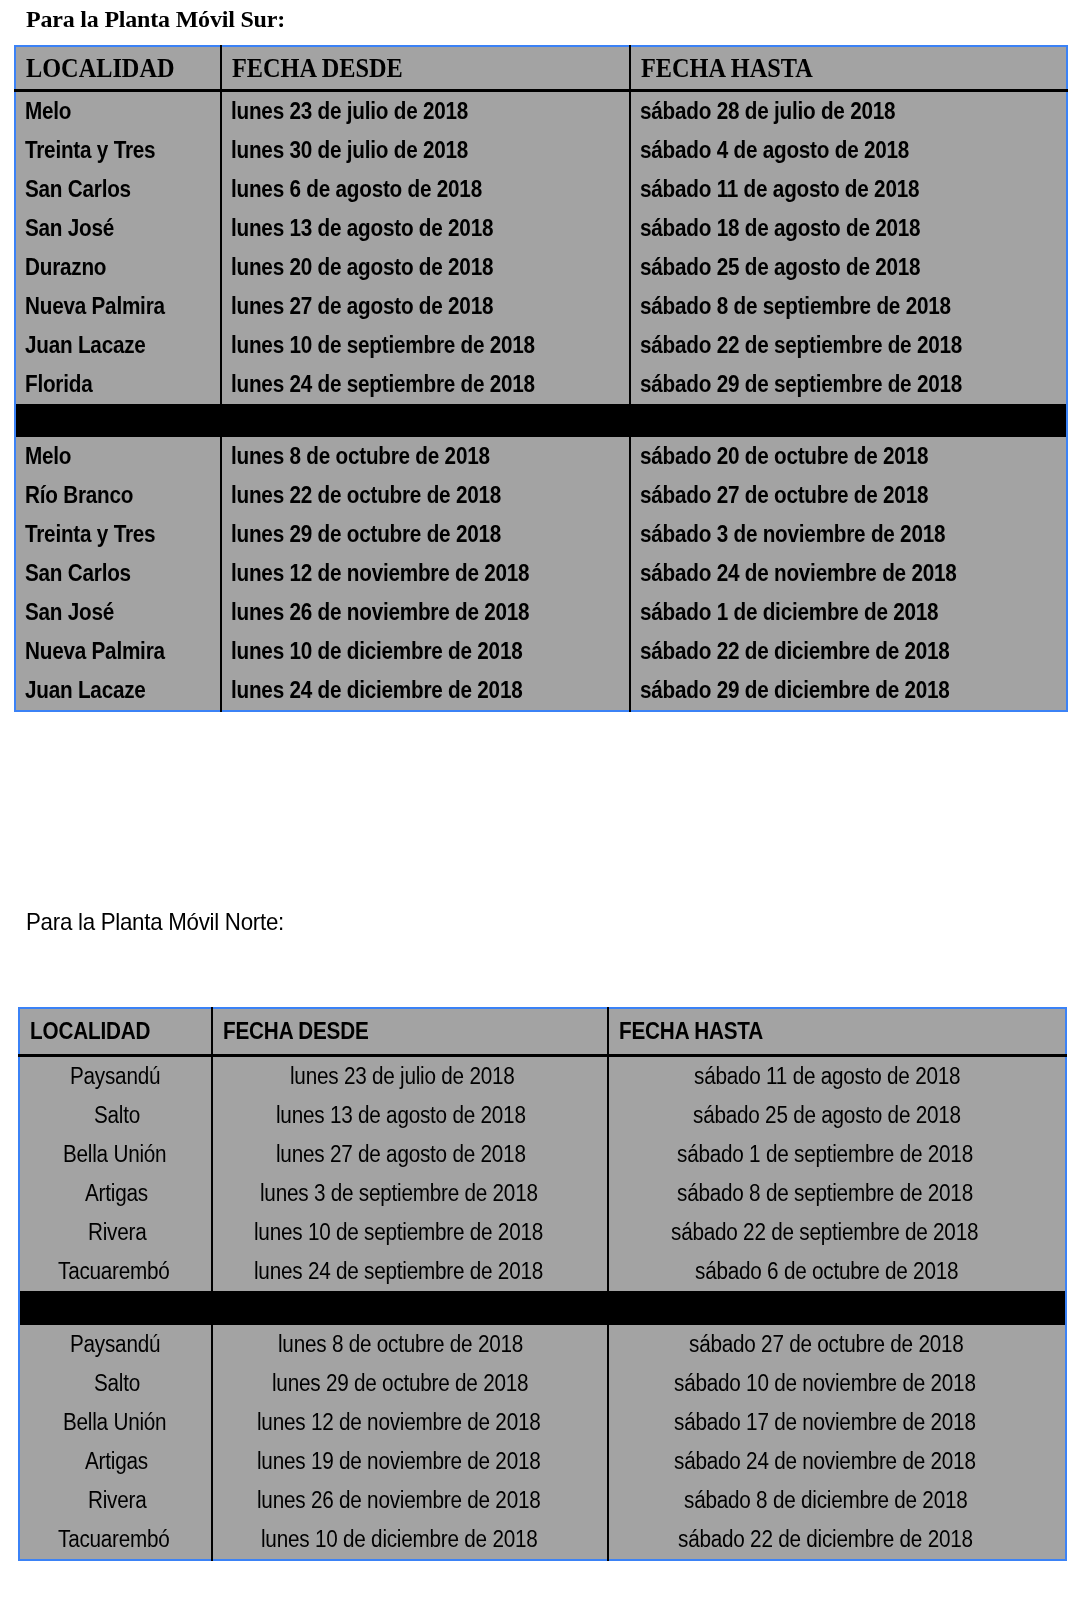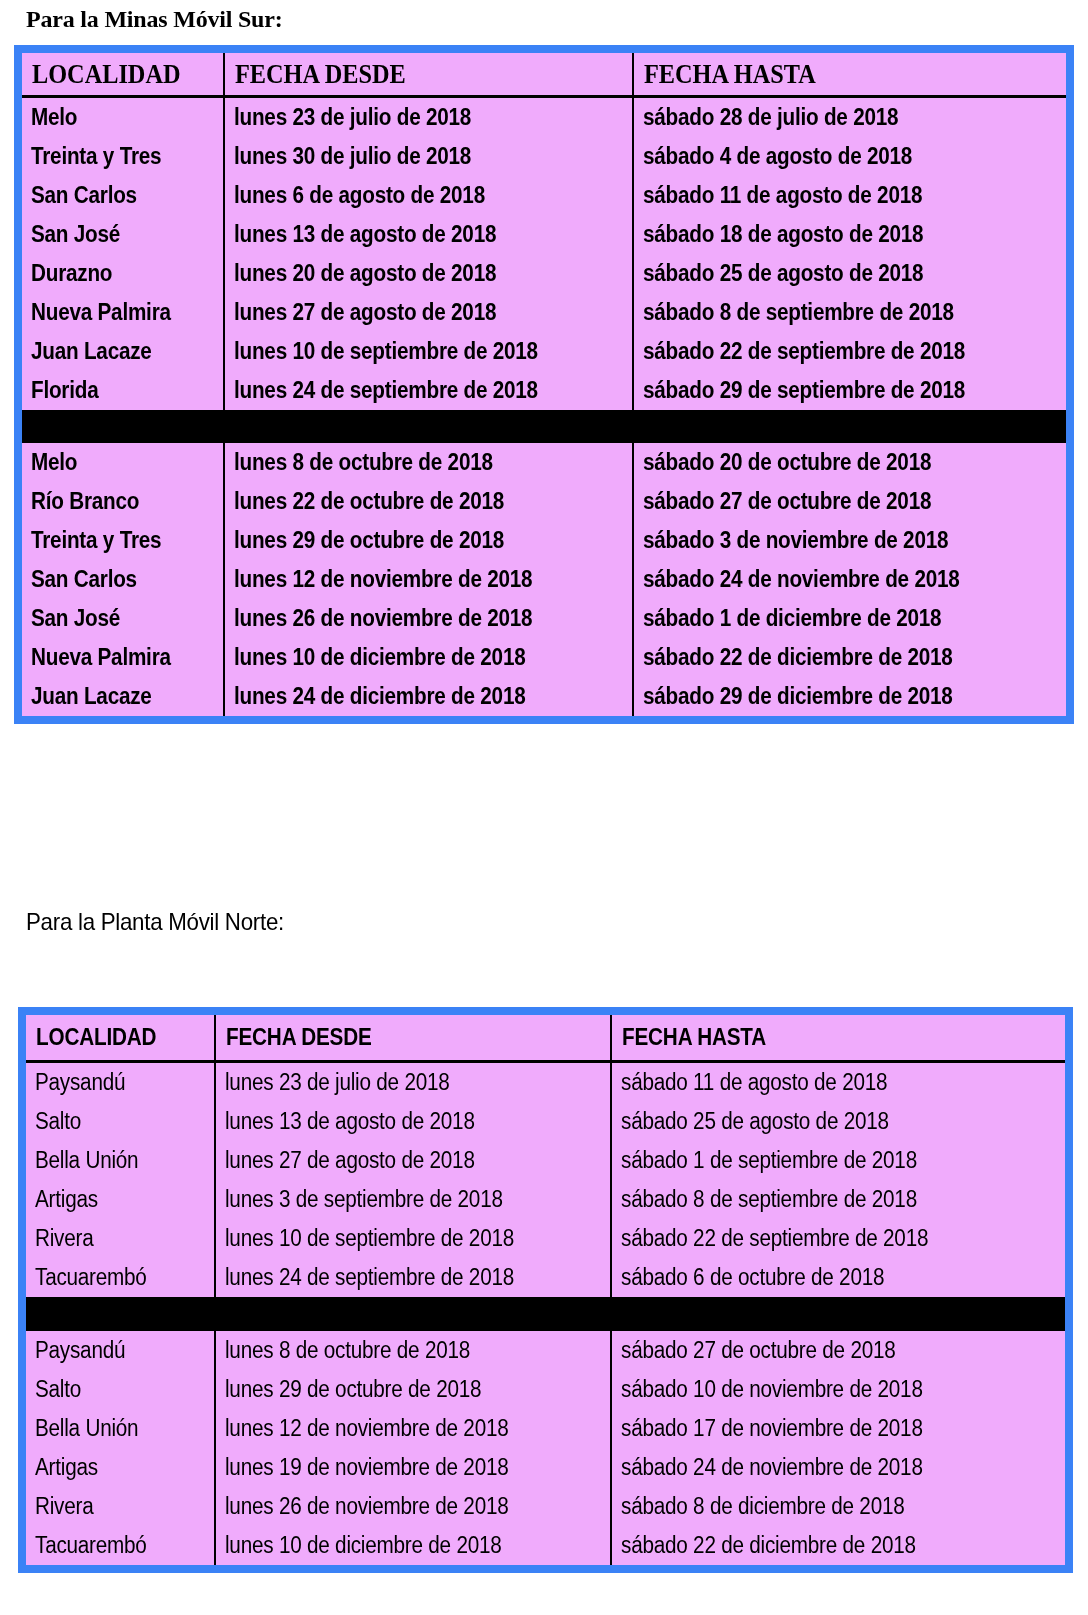--- a/index.html
+++ b/index.html
@@ -38,22 +38,22 @@
     transform: scaleX(0.93);
     transform-origin: left center;
     white-space: nowrap;
   }
 
   
   .sheet-table {
     position: absolute;
     border-collapse: collapse;
     table-layout: fixed;
-    border: 8px solid #3b82f6;
-    background: #f0abfc;
+    border: 2px solid #3b82f6;
+    background: #a3a3a3;
     padding-left: 8px;
   }
   .sheet-table td,
   .sheet-table th {
     padding: 0 0 0 9px;
     margin: 0;
     text-align: left;
     vertical-align: middle;
     font-weight: 400;
     border: 0;
@@ -117,27 +117,27 @@
     width: 1047px;
   }
   #table-norte thead th {
     height: 45px;
     font-family: "Liberation Sans", sans-serif;
     font-size: 23px;
     letter-spacing: -0.2px;
     padding-left: 10px;
   }
   #table-norte thead th .cell-txt { font-weight: bold; }
-  #table-norte tbody td { height: 39px; }
+  #table-norte tbody td { height: 39px; text-align: center; }
   #table-norte tr.band td { height: 34px; }
 </style>
 </head>
 <body>
 
-<div class="caption-serif">Para la Minas Móvil Sur:</div>
+<div class="caption-serif">Para la Planta Móvil Sur:</div>
 
 <table class="sheet-table" id="table-sur">
   <colgroup>
     <col style="width:206px">
     <col style="width:409px">
     <col style="width:437px">
   </colgroup>
 <thead>
       <tr>
         <th class="c0"><span class="cell-txt">LOCALIDAD</span></th>

